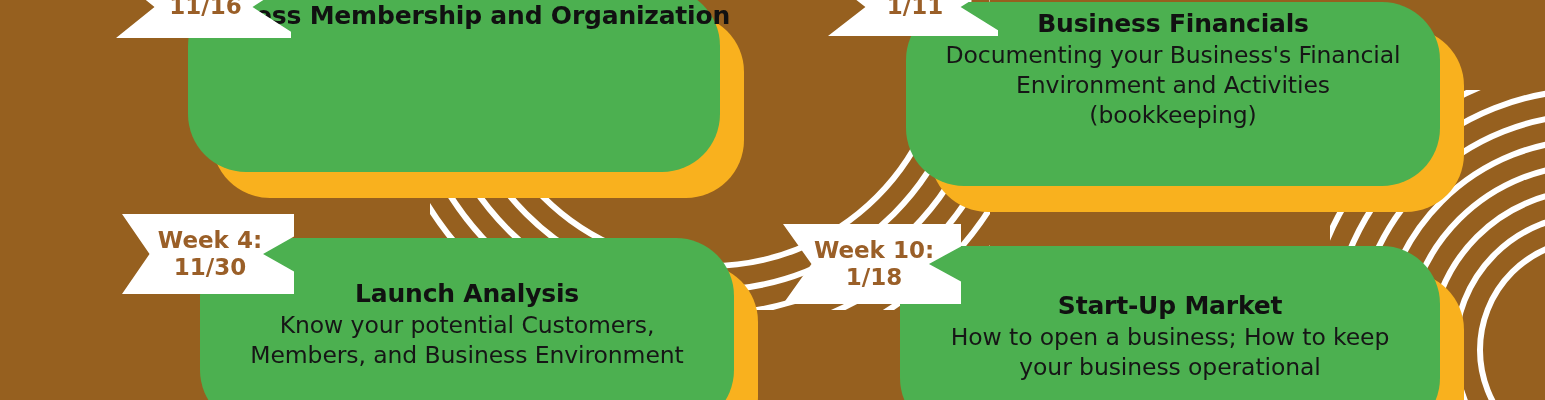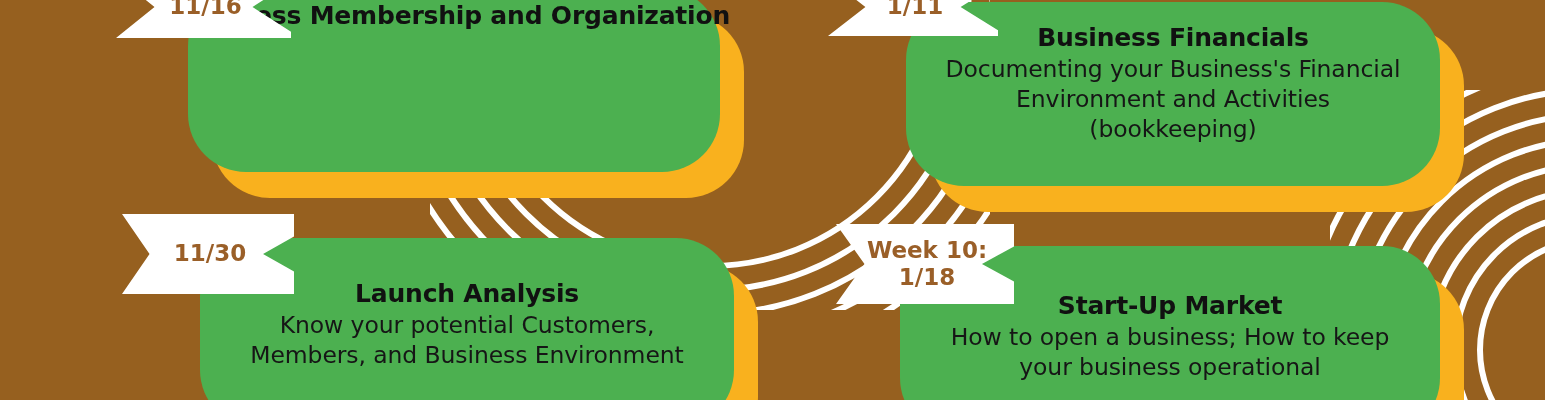--- a/index.html
+++ b/index.html
@@ -99,21 +99,21 @@
 
   
   #card-1 { left: 188px; top: -12px;  width: 532px; height: 184px; }
   #card-2 { left: 906px; top: 2px;    width: 534px; height: 184px; }
   #card-3 { left: 200px; top: 238px;  width: 534px; height: 190px; }
   #card-4 { left: 900px; top: 246px;  width: 540px; height: 190px; }
 
   #ribbon-1 { left: 116px; top: -24px;  width: 175px; height: 62px; }
   #ribbon-2 { left: 828px; top: -22px;  width: 170px; height: 58px; }
   #ribbon-3 { left: 122px; top: 214px;  width: 172px; height: 80px; }
-  #ribbon-4 { left: 836px; top: 224px;  width: 178px; height: 80px; text-align: right; }
+  #ribbon-4 { left: 783px; top: 224px;  width: 178px; height: 80px; text-align: right; }
 </style>
 </head>
 <body>
 
 <div id="stage">
 
   <div class="arcs" id="arcs-center">
     <svg viewBox="0 0 560 560" width="560" height="560" aria-hidden="true">
       <g fill="none" stroke="#ffffff" stroke-width="6">
         <circle cx="280" cy="280" r="236"></circle>
@@ -152,21 +152,21 @@
 
   <div class="card" id="card-1">
     <div class="card-shadow"></div>
     <div class="card-body">
       <div class="card-title">Business Membership and Organization</div>
     </div>
   </div>
 
   <div class="card" id="card-2">
     <div class="card-shadow"></div>
-    <div class="card-body" style="padding-top:22px;">
+    <div class="card-body" style="padding-top:8px;">
       <div class="card-title">Business Financials</div>
       <div class="card-desc" style="max-width:500px;">Documenting your Business's Financial Environment and Activities (bookkeeping)</div>
     </div>
   </div>
 
   <div class="card" id="card-3">
     <div class="card-shadow"></div>
     <div class="card-body" style="padding-top:42px;">
       <div class="card-title">Launch Analysis</div>
       <div class="card-desc" style="max-width:470px;text-align:center;">Know your potential Customers, Members, and Business Environment</div>
@@ -183,20 +183,21 @@
 
   <div class="ribbon one-line" id="ribbon-1">
     <span>11/16</span>
   </div>
 
   <div class="ribbon one-line" id="ribbon-2">
     <span>1/11</span>
   </div>
 
   <div class="ribbon" id="ribbon-3">
+    <span>Week 4:</span>
     <span>11/30</span>
   </div>
 
   <div class="ribbon" id="ribbon-4">
     <span>Week 10:</span>
     <span>1/18</span>
   </div>
 
 </div>
 

